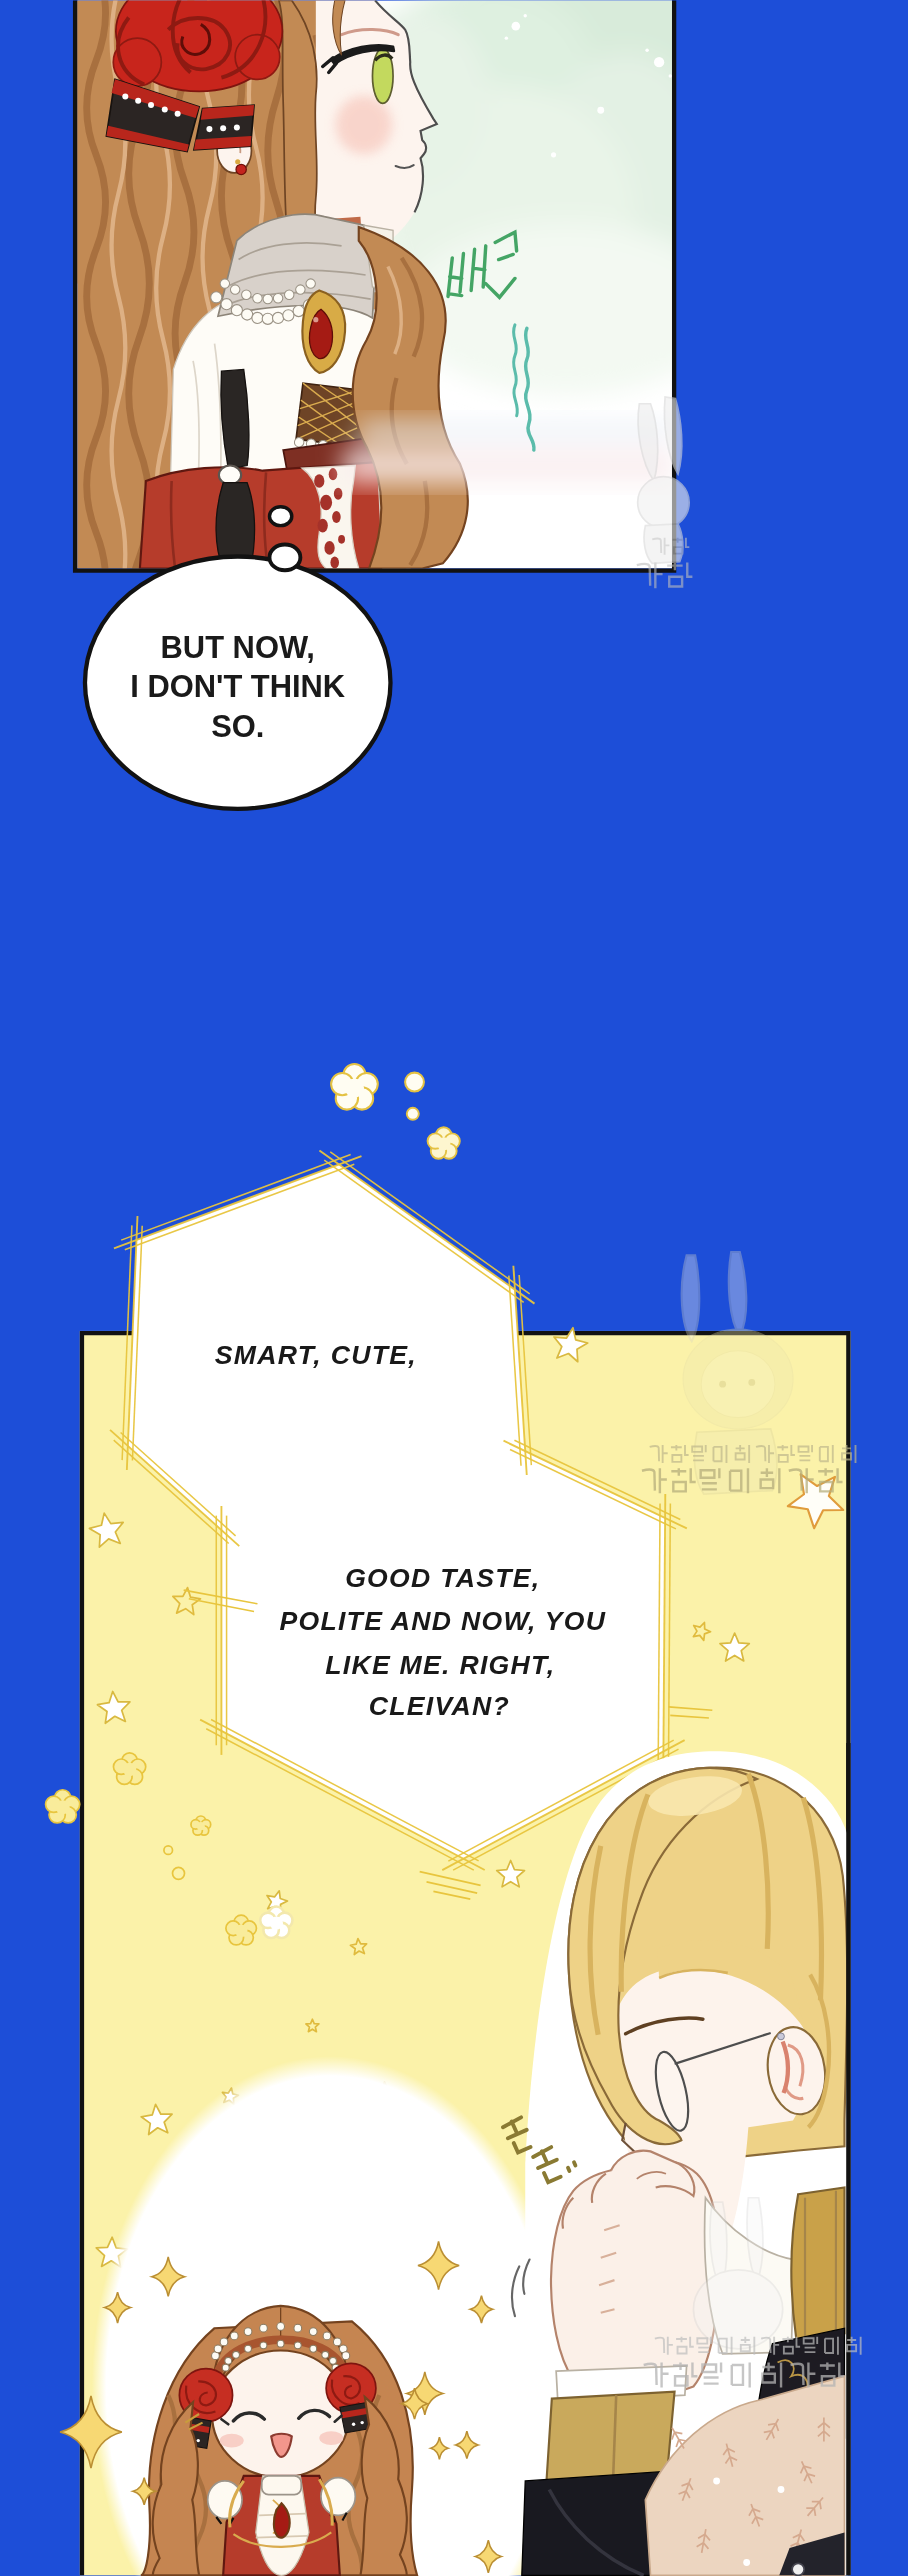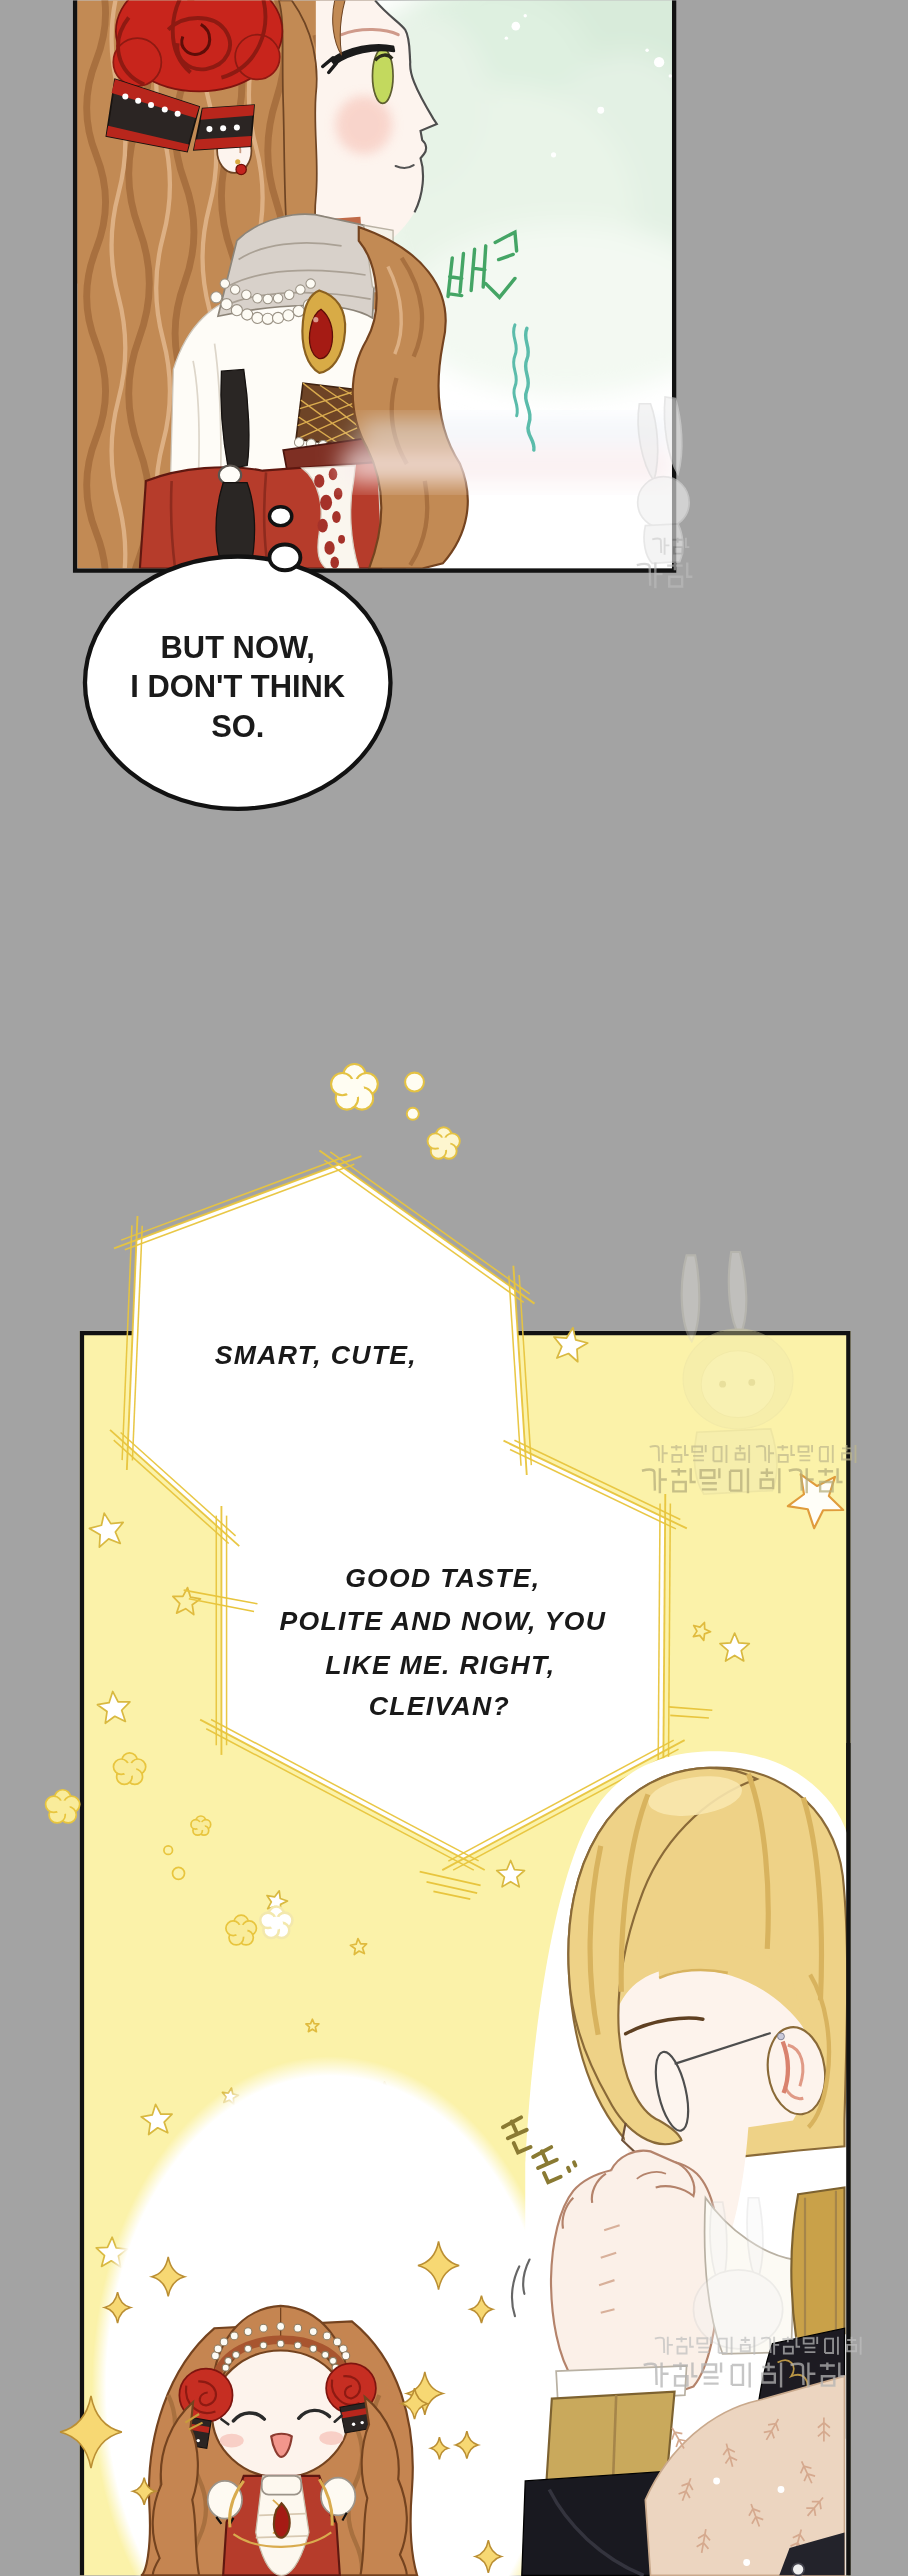--- a/index.html
+++ b/index.html
@@ -1,16 +1,16 @@
 <!DOCTYPE html>
 <html style="font-size:13.7px"><head>
 <meta charset="utf-8">
 <style>
 html,body{margin:0;padding:0;background:#ffffff;}
-#page{position:relative;width:908px;height:2576px;background:#a3a3a3;overflow:hidden;font-family:"Liberation Sans",sans-serif;}
+#page{position:relative;width:908px;height:2576px;background:#1d4ed8;overflow:hidden;font-family:"Liberation Sans",sans-serif;}
 svg{position:absolute;left:0;display:block;}
 </style>
 </head>
 <body>
 <div id="page">
 <svg width="908" height="859" viewBox="0 0 1058 1000" style="top:0;">
 <defs>
 <clipPath id="clipP1">
           <rect x="90" y="0" width="693" height="662"></rect>
         </clipPath>

